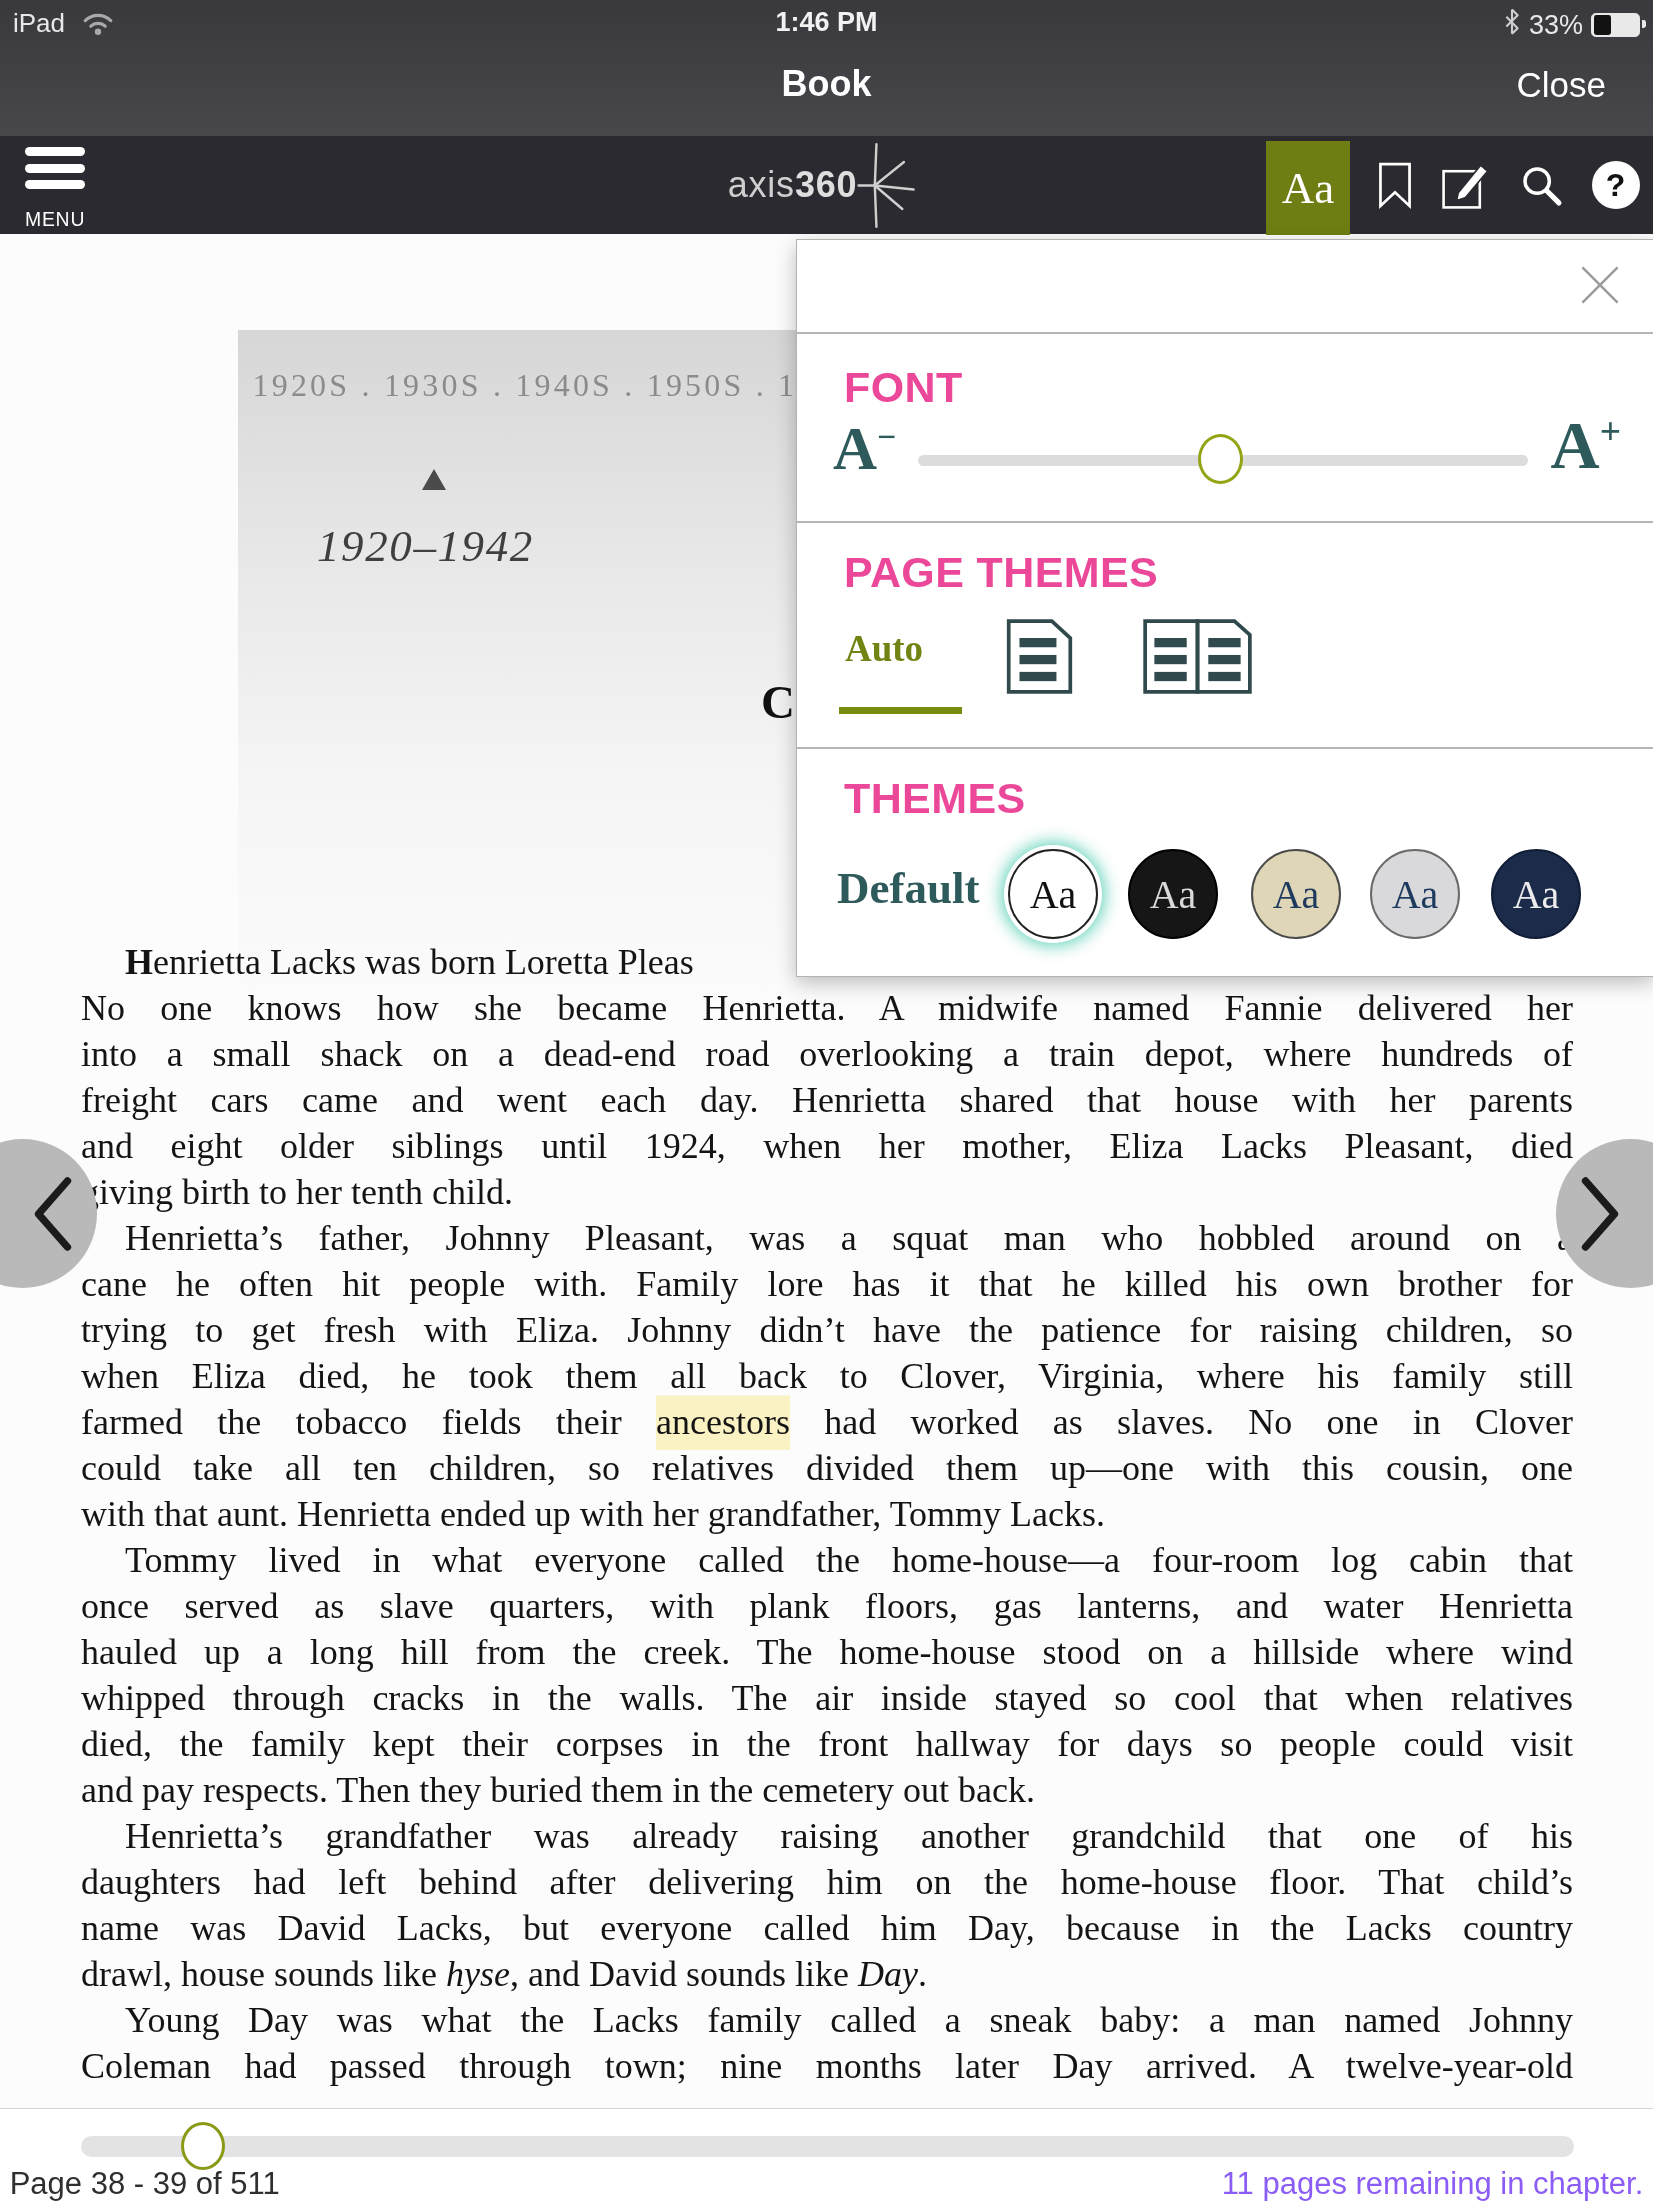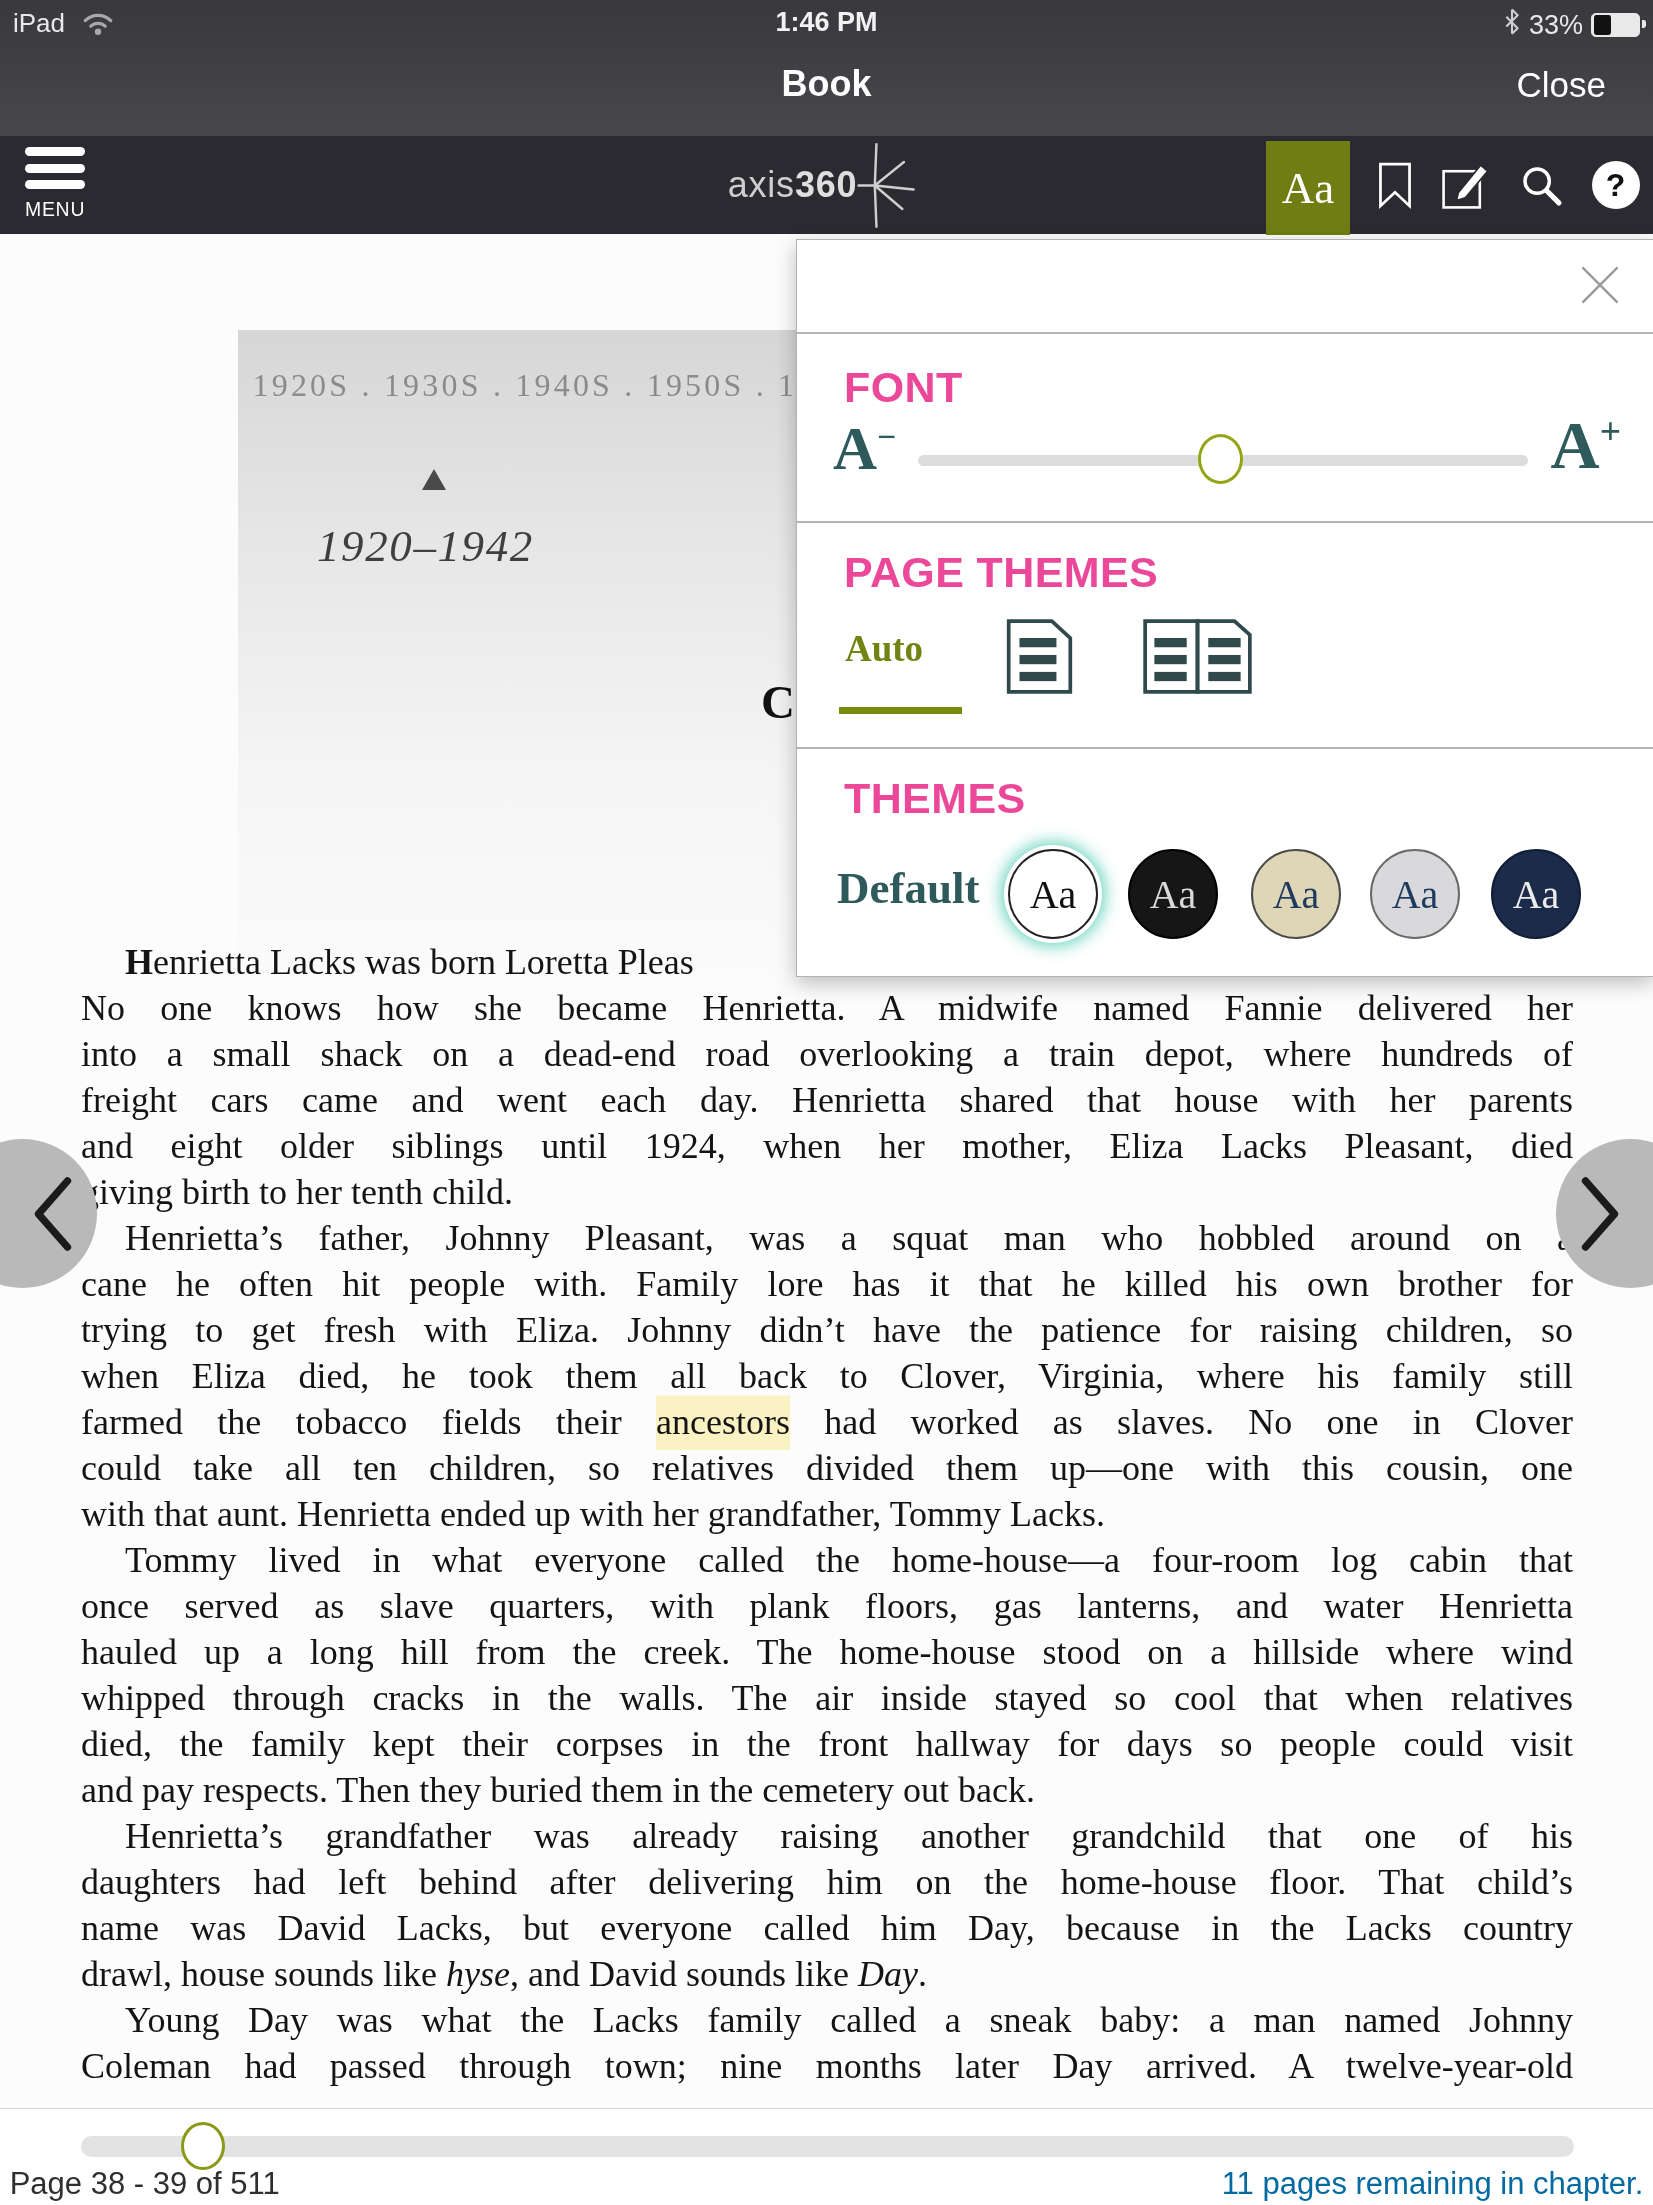--- a/index.html
+++ b/index.html
@@ -15,21 +15,21 @@
   .battery{position:relative;width:47px;height:22.6px;border:1.6px solid #e9e9e9;border-radius:4.8px;background:#e9e9e9;}
   .battery .lvl{position:absolute;left:1.6px;top:1.6px;bottom:1.6px;width:36%;background:#121212;border-radius:2.4px;}
   .battery .tip{position:absolute;right:-6.5px;top:6.5px;width:4px;height:8px;background:#e9e9e9;border-radius:0 2.4px 2.4px 0;}
   .book-title{position:absolute;left:0;top:63px;width:100%;text-align:center;color:#ffffff;font-size:36px;font-weight:600;}
   .close-btn{position:absolute;right:47px;top:65px;color:#ffffff;font-size:35px;}
 
   
   .toolbar{position:absolute;left:0;top:136px;width:1653px;height:98px;background:#2b2a30;z-index:90;}
   .menu-btn{position:absolute;left:22.6px;top:11.3px;width:65px;text-align:center;}
   .menu-btn .bar{width:60px;height:9px;background:#fff;border-radius:4.8px;margin:0 auto 7.3px auto;}
-  .menu-btn .lbl{color:#fff;font-size:19.4px;letter-spacing:0.8px;margin-top:9px;}
+  .menu-btn .lbl{color:#fff;font-size:19.4px;letter-spacing:0.8px;margin-top:19px;}
   .logo{position:absolute;left:0;top:0;width:100%;height:98px;display:flex;align-items:center;justify-content:center;color:#cfcfcf;font-size:36px;letter-spacing:0.8px;}
   .logo .num{font-weight:bold;color:#dedede;}
   .aa-btn{position:absolute;left:1266px;top:4.8px;width:84px;height:94px;background:#6f7d12;color:#fff;display:flex;align-items:center;justify-content:center;font-family:"Liberation Serif",serif;font-size:45px;}
   .tb-icon{position:absolute;top:0;height:98px;display:flex;align-items:center;justify-content:center;width:57px;}
   .help-circle{width:48px;height:48px;border-radius:50%;background:#fff;color:#111;display:flex;align-items:center;justify-content:center;font-size:32px;font-weight:bold;}
 
   
   .timeline-img{position:absolute;left:238px;top:330px;width:1074px;height:686px;background:linear-gradient(180deg,#d6d6d6 0%,#e6e6e6 30%,#f5f5f5 65%,rgba(252,252,252,0) 100%);z-index:1;}
   .era-line{position:absolute;left:14.5px;top:37px;font-family:"Liberation Serif",serif;font-size:32px;letter-spacing:3.2px;color:#8b8b8b;white-space:nowrap;}
   .tri{position:absolute;left:184px;top:139px;width:0;height:0;border-left:12px solid transparent;border-right:12px solid transparent;border-bottom:21px solid #4a4a4a;}
@@ -71,21 +71,21 @@
   .layout-double{left:345px;}
   .default-label{position:absolute;left:40px;top:622px;font-family:"Liberation Serif",serif;font-size:45px;font-weight:600;color:#2e5a5c;}
   .theme-circle{position:absolute;top:609px;width:90px;height:90px;border-radius:50%;border:2.4px solid #222;box-sizing:border-box;display:flex;align-items:center;justify-content:center;font-family:"Liberation Serif",serif;font-size:40px;}
   .theme-circle.selected{box-shadow:0 0 0 4px #ffffff,0 0 16px 7.3px rgba(56,198,168,0.75);}
 
   
   .bottom-bar{position:absolute;left:0;top:2108px;width:1653px;height:97px;background:#fff;border-top:1.6px solid #d5d5d5;z-index:60;}
   .page-track{position:absolute;left:81px;top:27.4px;width:1493px;height:21px;border-radius:10.5px;background:#e3e3e3;}
   .page-thumb{position:absolute;left:100px;top:-14.5px;width:44px;height:48px;border-radius:50%;background:#fff;border:3.2px solid #8a9a17;box-sizing:border-box;}
   .page-info{position:absolute;left:9.7px;top:57px;font-size:31px;color:#2f2f2f;}
-  .pages-remaining{position:absolute;right:9.7px;top:57px;font-size:31px;color:#0369a1;}
+  .pages-remaining{position:absolute;right:9.7px;top:57px;font-size:31px;color:#8b5cf6;}
 </style>
 </head>
 <body>
 
 <div class="header">
   <div class="status-row">
     <span class="carrier">iPad</span>
     <span class="wifi">
       <svg width="32" height="24" viewBox="0 0 40 30">
           <g fill="none" stroke="#a9a9a9" stroke-width="4" stroke-linecap="round">

